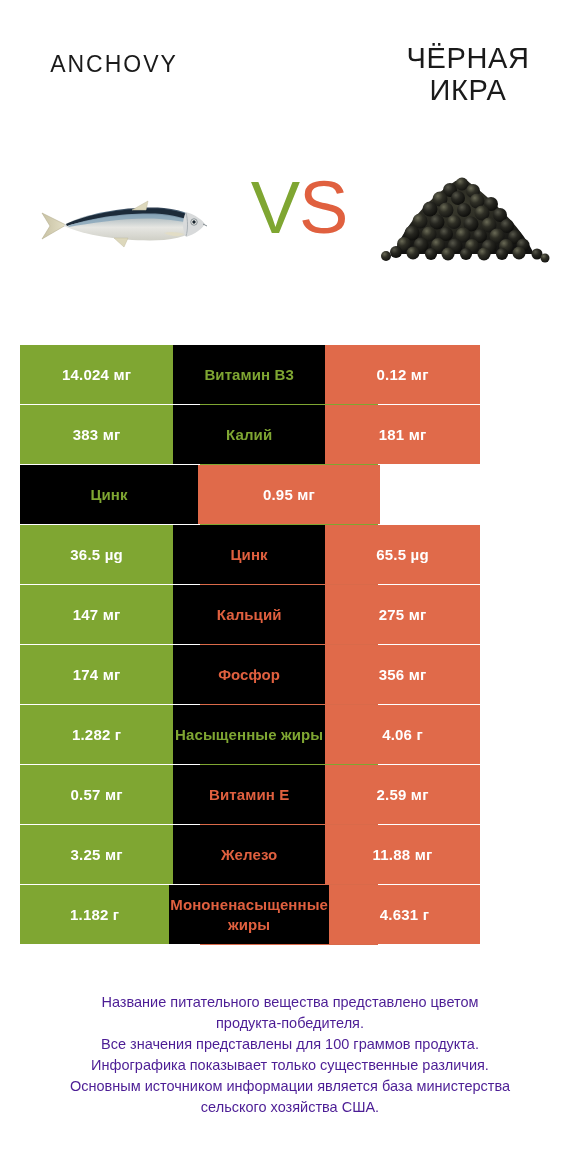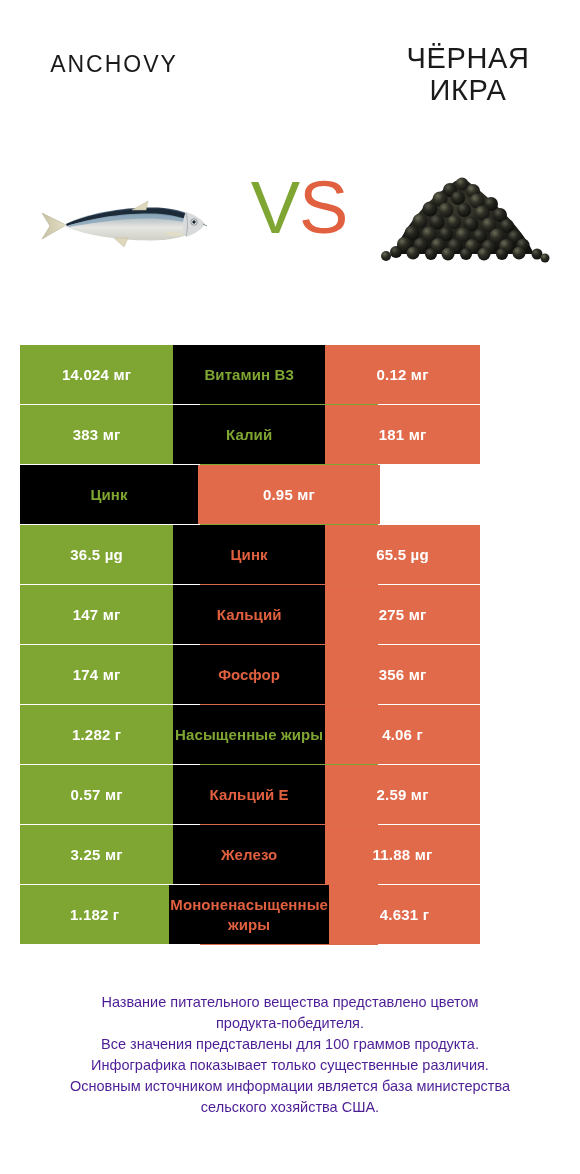--- a/index.html
+++ b/index.html
@@ -321,21 +321,21 @@
       <div class="sep"></div>
     </div>
     <div class="row w-left">
       <div class="cell cell-left">1.282 г</div>
       <div class="cell cell-mid win-left" style="white-space: normal;">Насыщенные жиры</div>
       <div class="cell cell-right">4.06 г</div>
       <div class="sep"></div>
     </div>
     <div class="row w-right">
       <div class="cell cell-left">0.57 мг</div>
-      <div class="cell cell-mid win-right">Кальций E</div>
+      <div class="cell cell-mid win-right">Витамин E</div>
       <div class="cell cell-right">2.59 мг</div>
       <div class="sep"></div>
     </div>
     <div class="row w-right">
       <div class="cell cell-left">3.25 мг</div>
       <div class="cell cell-mid win-right">Железо</div>
       <div class="cell cell-right">11.88 мг</div>
       <div class="sep"></div>
     </div>
     <div class="row w-right">

